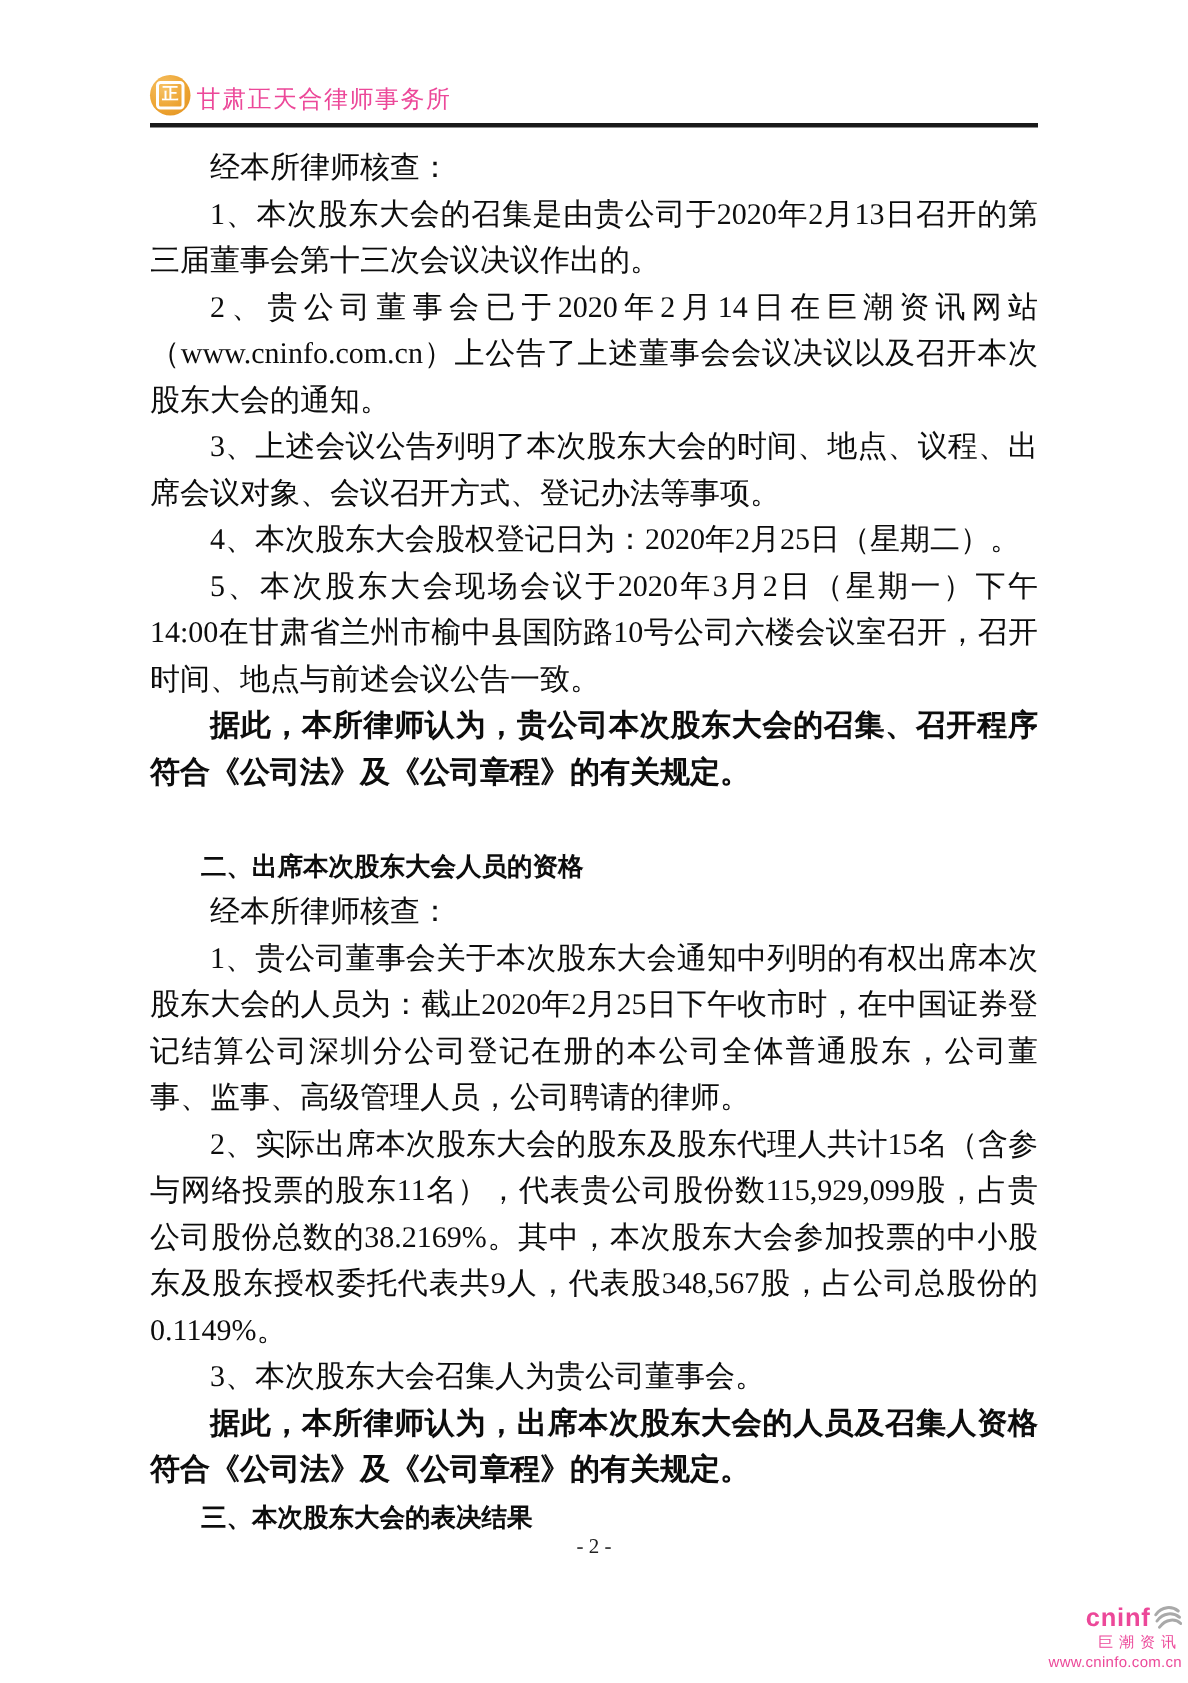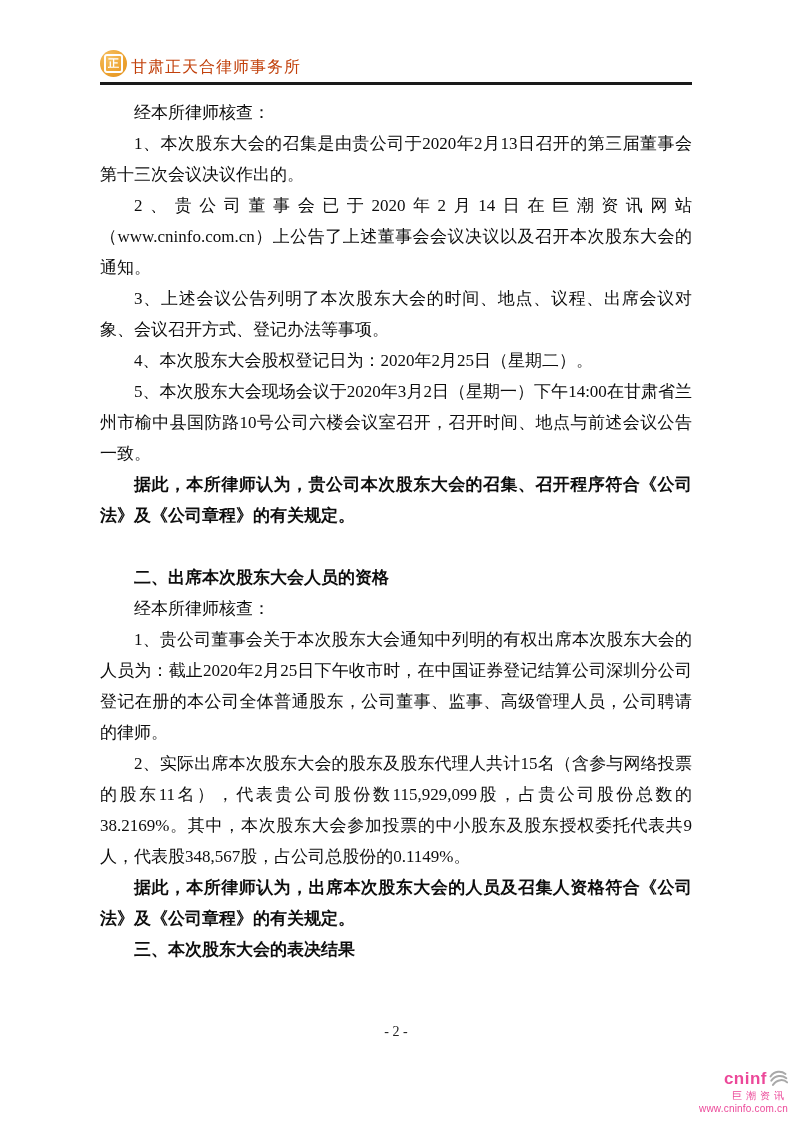--- a/index.html
+++ b/index.html
@@ -49,41 +49,41 @@
     font-family: "Liberation Sans", sans-serif;
     font-weight: bold;
     font-size: 11px;
     line-height: 15px;
     text-align: center;
   }
   .firm-name {
     font-size: 16px;
     letter-spacing: 1px;
     line-height: 20px;
-    color: #c2410c;
+    color: #ec4899;
   }
   .doc-title {
     font-size: 15px;
     font-style: italic;
     font-weight: bold;
     letter-spacing: 0.5px;
     line-height: 20px;
     color: #1a1a1a;
   }
 
   
   .content {
     position: absolute;
     left: 100px;
     width: 592px;
     top: 97px;
   }
   .content p {
     margin: 0;
-    font-size: 17px;
+    font-size: 20px;
     line-height: 31px;
     text-indent: 2em;
     text-align: justify;
     color: #0d0d0d;
   }
   .content p.h {
     font-family: "Liberation Sans", "DejaVu Sans", sans-serif;
     font-weight: bold;
     font-size: 17px;
   }
@@ -156,20 +156,21 @@
     <p>4、本次股东大会股权登记日为：2020年2月25日（星期二）。</p>
     <p>5、本次股东大会现场会议于2020年3月2日（星期一）下午14:00在甘肃省兰州市榆中县国防路10号公司六楼会议室召开，召开时间、地点与前述会议公告一致。</p>
     <p class="c">据此，本所律师认为，贵公司本次股东大会的召集、召开程序符合《公司法》及《公司章程》的有关规定。</p>
 
     <div class="gap"></div>
 
     <p class="h">二、出席本次股东大会人员的资格</p>
     <p>经本所律师核查：</p>
     <p>1、贵公司董事会关于本次股东大会通知中列明的有权出席本次股东大会的人员为：截止2020年2月25日下午收市时，在中国证券登记结算公司深圳分公司登记在册的本公司全体普通股东，公司董事、监事、高级管理人员，公司聘请的律师。</p>
     <p>2、实际出席本次股东大会的股东及股东代理人共计15名（含参与网络投票的股东11名），代表贵公司股份数115,929,099股，占贵公司股份总数的38.2169%。其中，本次股东大会参加投票的中小股东及股东授权委托代表共9人，代表股348,567股，占公司总股份的0.1149%。</p>
+    <p>3、本次股东大会召集人为贵公司董事会。</p>
     <p class="c">据此，本所律师认为，出席本次股东大会的人员及召集人资格符合《公司法》及《公司章程》的有关规定。</p>
 
     <p class="h">三、本次股东大会的表决结果</p>
   </div>
 
   <div class="page-number">- 2 -</div>
 
   <div class="watermark">
     <div class="wm-row">
       <span class="wm-name">cninf</span>

